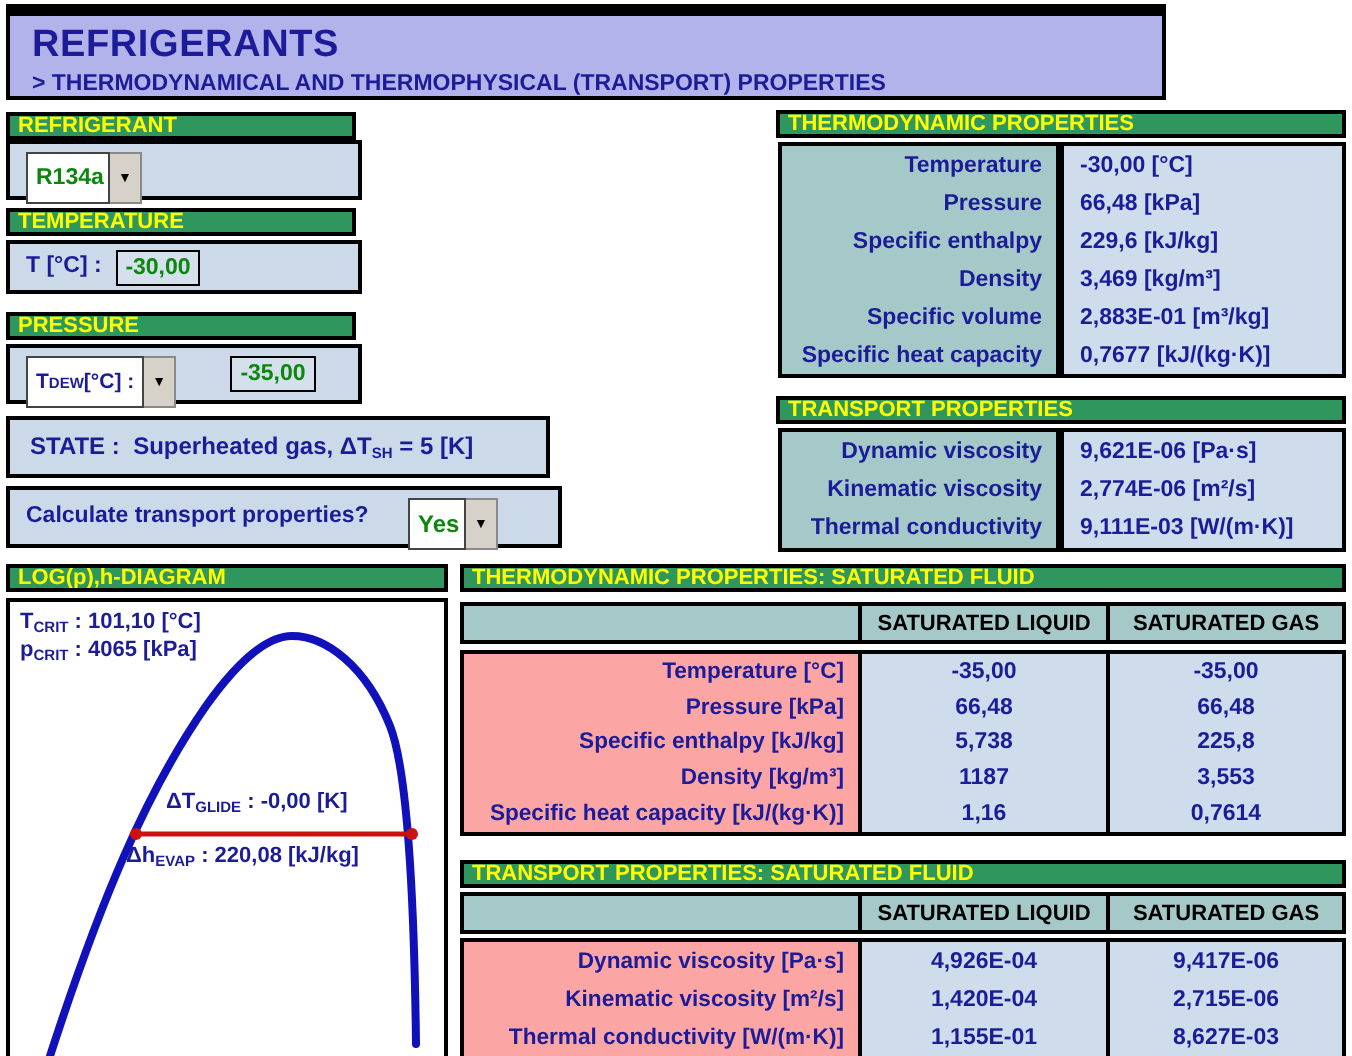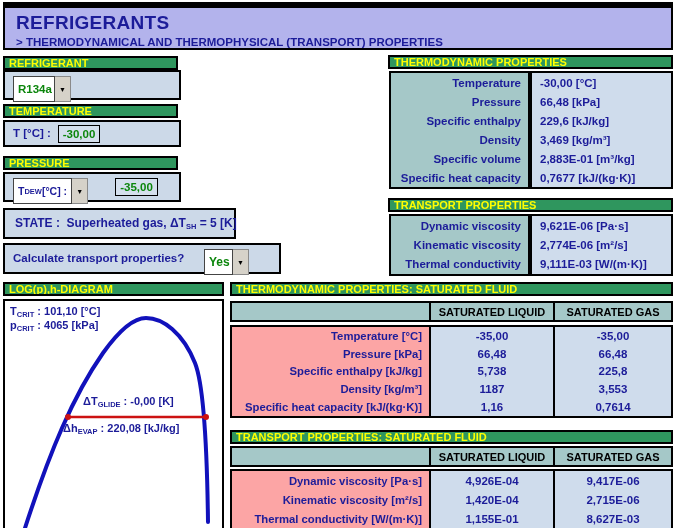--- a/index.html
+++ b/index.html
@@ -15,21 +15,21 @@
     color: #FFFF00; font-size: 11px;
     display: flex; align-items: center; padding-left: 4px;
     white-space: nowrap; overflow: hidden;
   }
   .panel { position: absolute; background: #CCD9E8; border: 2px solid #000; }
   .navy { color: #1C1C99; }
   .sb { font-size: 7.5px; vertical-align: -2px; }
 
   
   .apphead {
-    position: absolute; left: 3px; top: 2px; width: 670px; height: 48px;
+    position: absolute; left: 3px; top: 2px; width: 580px; height: 48px;
     background: #B3B3EC; border: 2px solid #000; border-top-width: 6px;
     padding: 4px 0 0 11px;
   }
   .apptitle { font-size: 19px; color: #1C1C99; letter-spacing: .3px; }
   .appsub   { font-size: 11.5px; color: #1C1C99; margin-top: 2px; }
 
   
   .combo { display: flex; align-items: stretch; height: 26px; }
   .combo .field {
     background: #fff; border: 1px solid #444;
@@ -129,21 +129,21 @@
       <div class="field navy" style="font-size:10.5px;">
           <span>T</span>
           <span class="sb">DEW</span>
           <span> [°C] :</span>
         </div>
       <div class="btn">▼</div>
     </div>
     <div class="valbox" style="left:110px; top:4px; width:43px; height:18px;">-35,00</div>
   </div>
 
-  <div class="panel" style="left:3px; top:208px; width:233px; height:31px; display:flex; align-items:center;">
+  <div class="panel" style="left:3px; top:208px; width:272px; height:31px; display:flex; align-items:center;">
     <div class="navy" style="font-size:12px; padding-left:10px; white-space:nowrap;">
       <span>STATE :</span><span>&nbsp;&nbsp;</span><span>Superheated gas, ΔT</span><span class="sb">SH</span><span> = 5 [K]</span>
     </div>
   </div>
 
   <div class="panel" style="left:3px; top:243px; width:278px; height:31px;">
     <div class="navy" style="position:absolute; left:8px; top:7px; font-size:11.5px;">Calculate transport properties?</div>
     <div class="combo" style="position:absolute; left:199px; top:4px;">
       <div class="field greentxt" style="font-size:12px; width:29px;">Yes</div>
       <div class="btn">▼</div>

